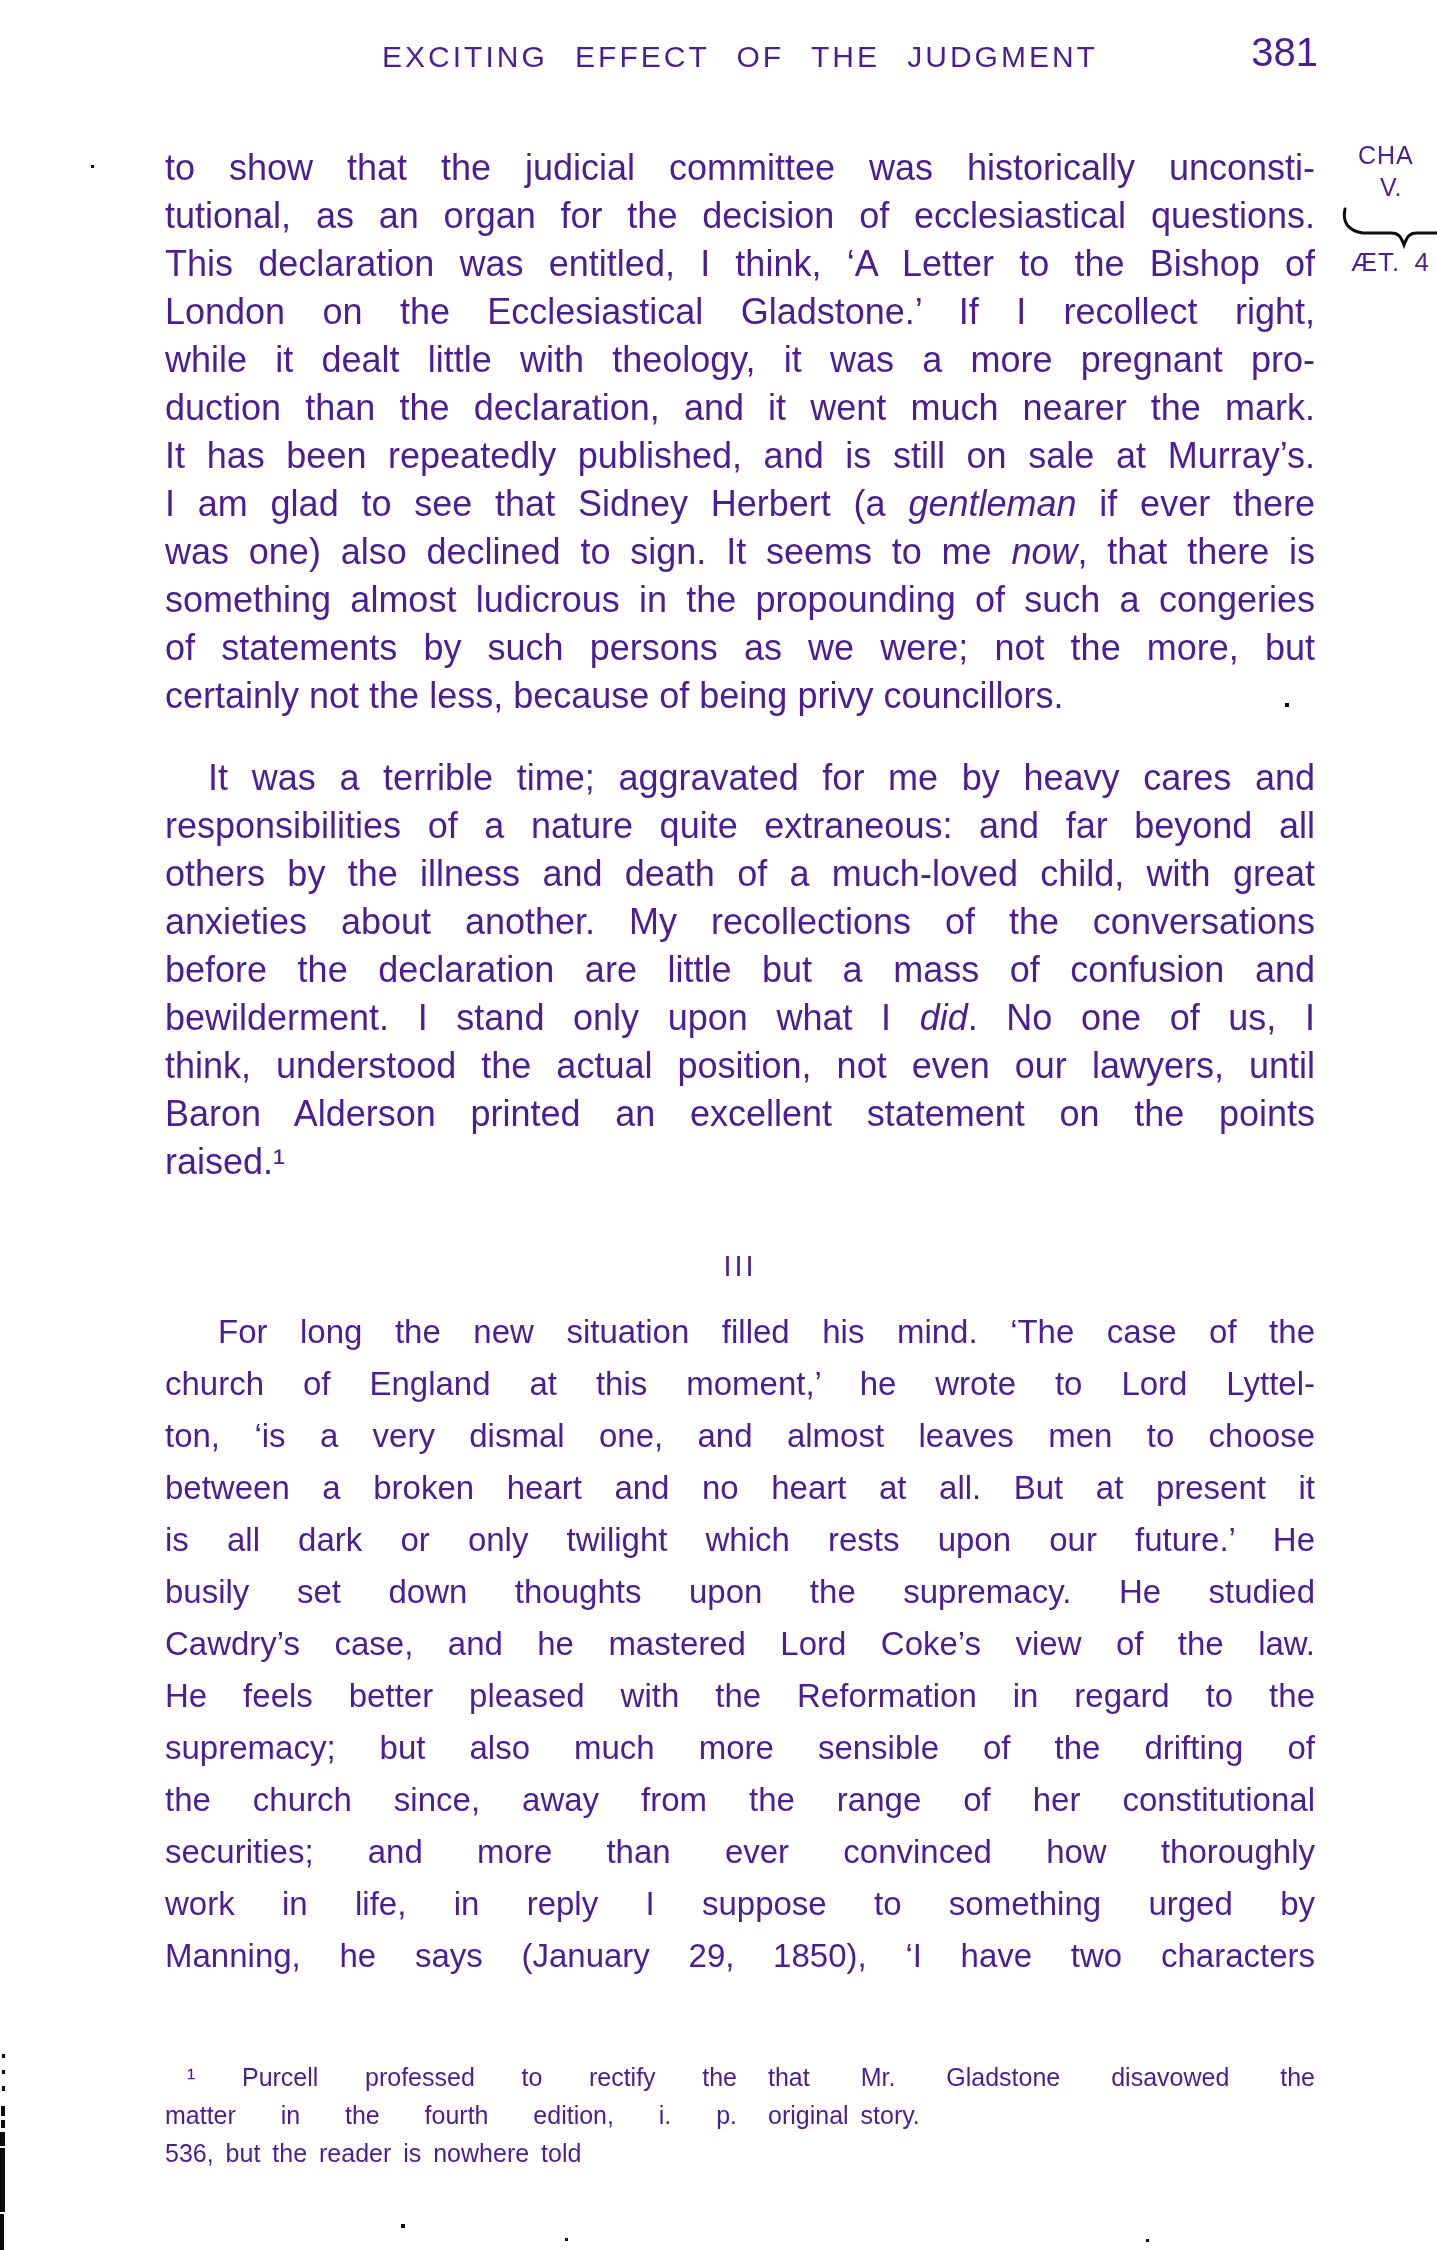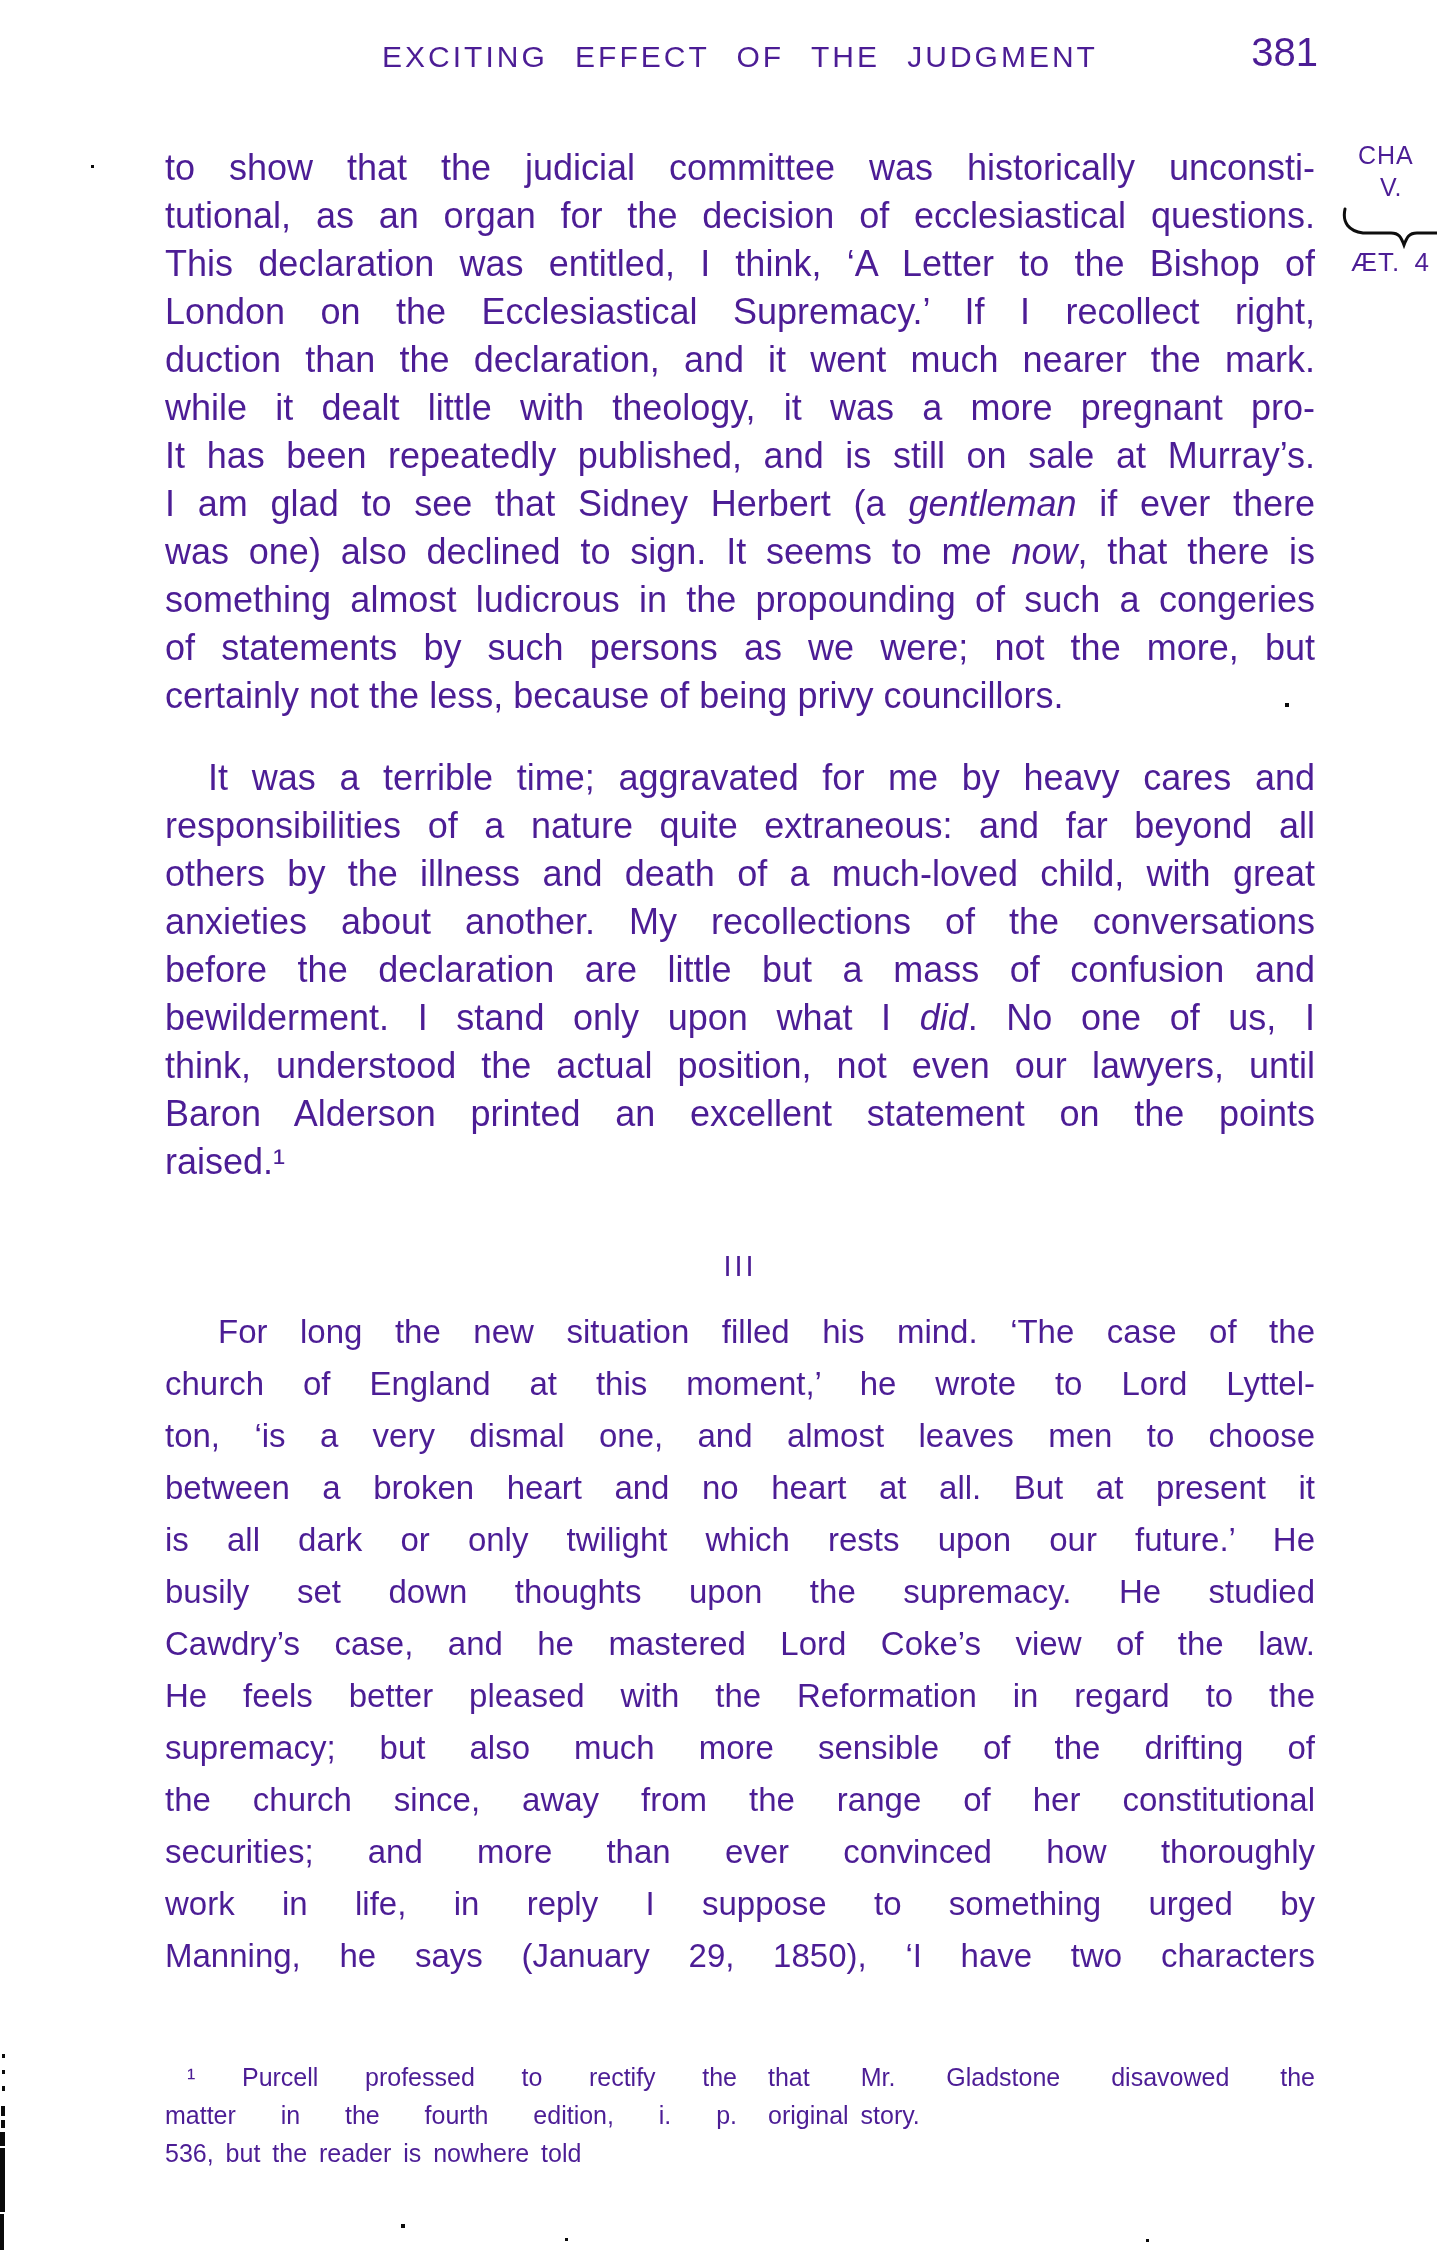--- a/index.html
+++ b/index.html
@@ -52,23 +52,23 @@
   <div class="margin-chapnum">V.</div>
   <svg class="margin-brace" width="98" height="44" viewBox="0 0 98 44">
     <path d="M6,3 C3,17 10,25 24,27 L52,27 C60,27 62,31 65,39 C68,31 70,27 78,27 L98,27" fill="none" stroke="#0e0e0e" stroke-width="3" stroke-linecap="round"></path>
   </svg>
   <div class="margin-age">ÆT. 4</div>
 
   <section class="tsec" id="p1">
     <div class="ln j">to show that the judicial committee was historically unconsti-</div>
     <div class="ln j">tutional, as an organ for the decision of ecclesiastical questions.</div>
     <div class="ln j">This declaration was entitled, I think, ‘A Letter to the Bishop of</div>
-    <div class="ln j">London on the Ecclesiastical Supremacy.’ If I recollect right,</div>
+    <div class="ln j">London on the Ecclesiastical Gladstone.’ If I recollect right,</div>
+    <div class="ln j">while it dealt little with theology, it was a more pregnant pro-</div>
     <div class="ln j">duction than the declaration, and it went much nearer the mark.</div>
-    <div class="ln j">while it dealt little with theology, it was a more pregnant pro-</div>
     <div class="ln j">It has been repeatedly published, and is still on sale at Murray’s.</div>
     <div class="ln j">I am glad to see that Sidney Herbert (a <i>gentleman</i> if ever there</div>
     <div class="ln j">was one) also declined to sign. It seems to me <i>now</i>, that there is</div>
     <div class="ln j">something almost ludicrous in the propounding of such a congeries</div>
     <div class="ln j">of statements by such persons as we were; not the more, but</div>
     <div class="ln">certainly not the less, because of being privy councillors.</div>
   </section>
 
   <section class="tsec" id="p2">
     <div class="ln j ind2">It was a terrible time; aggravated for me by heavy cares and</div>

